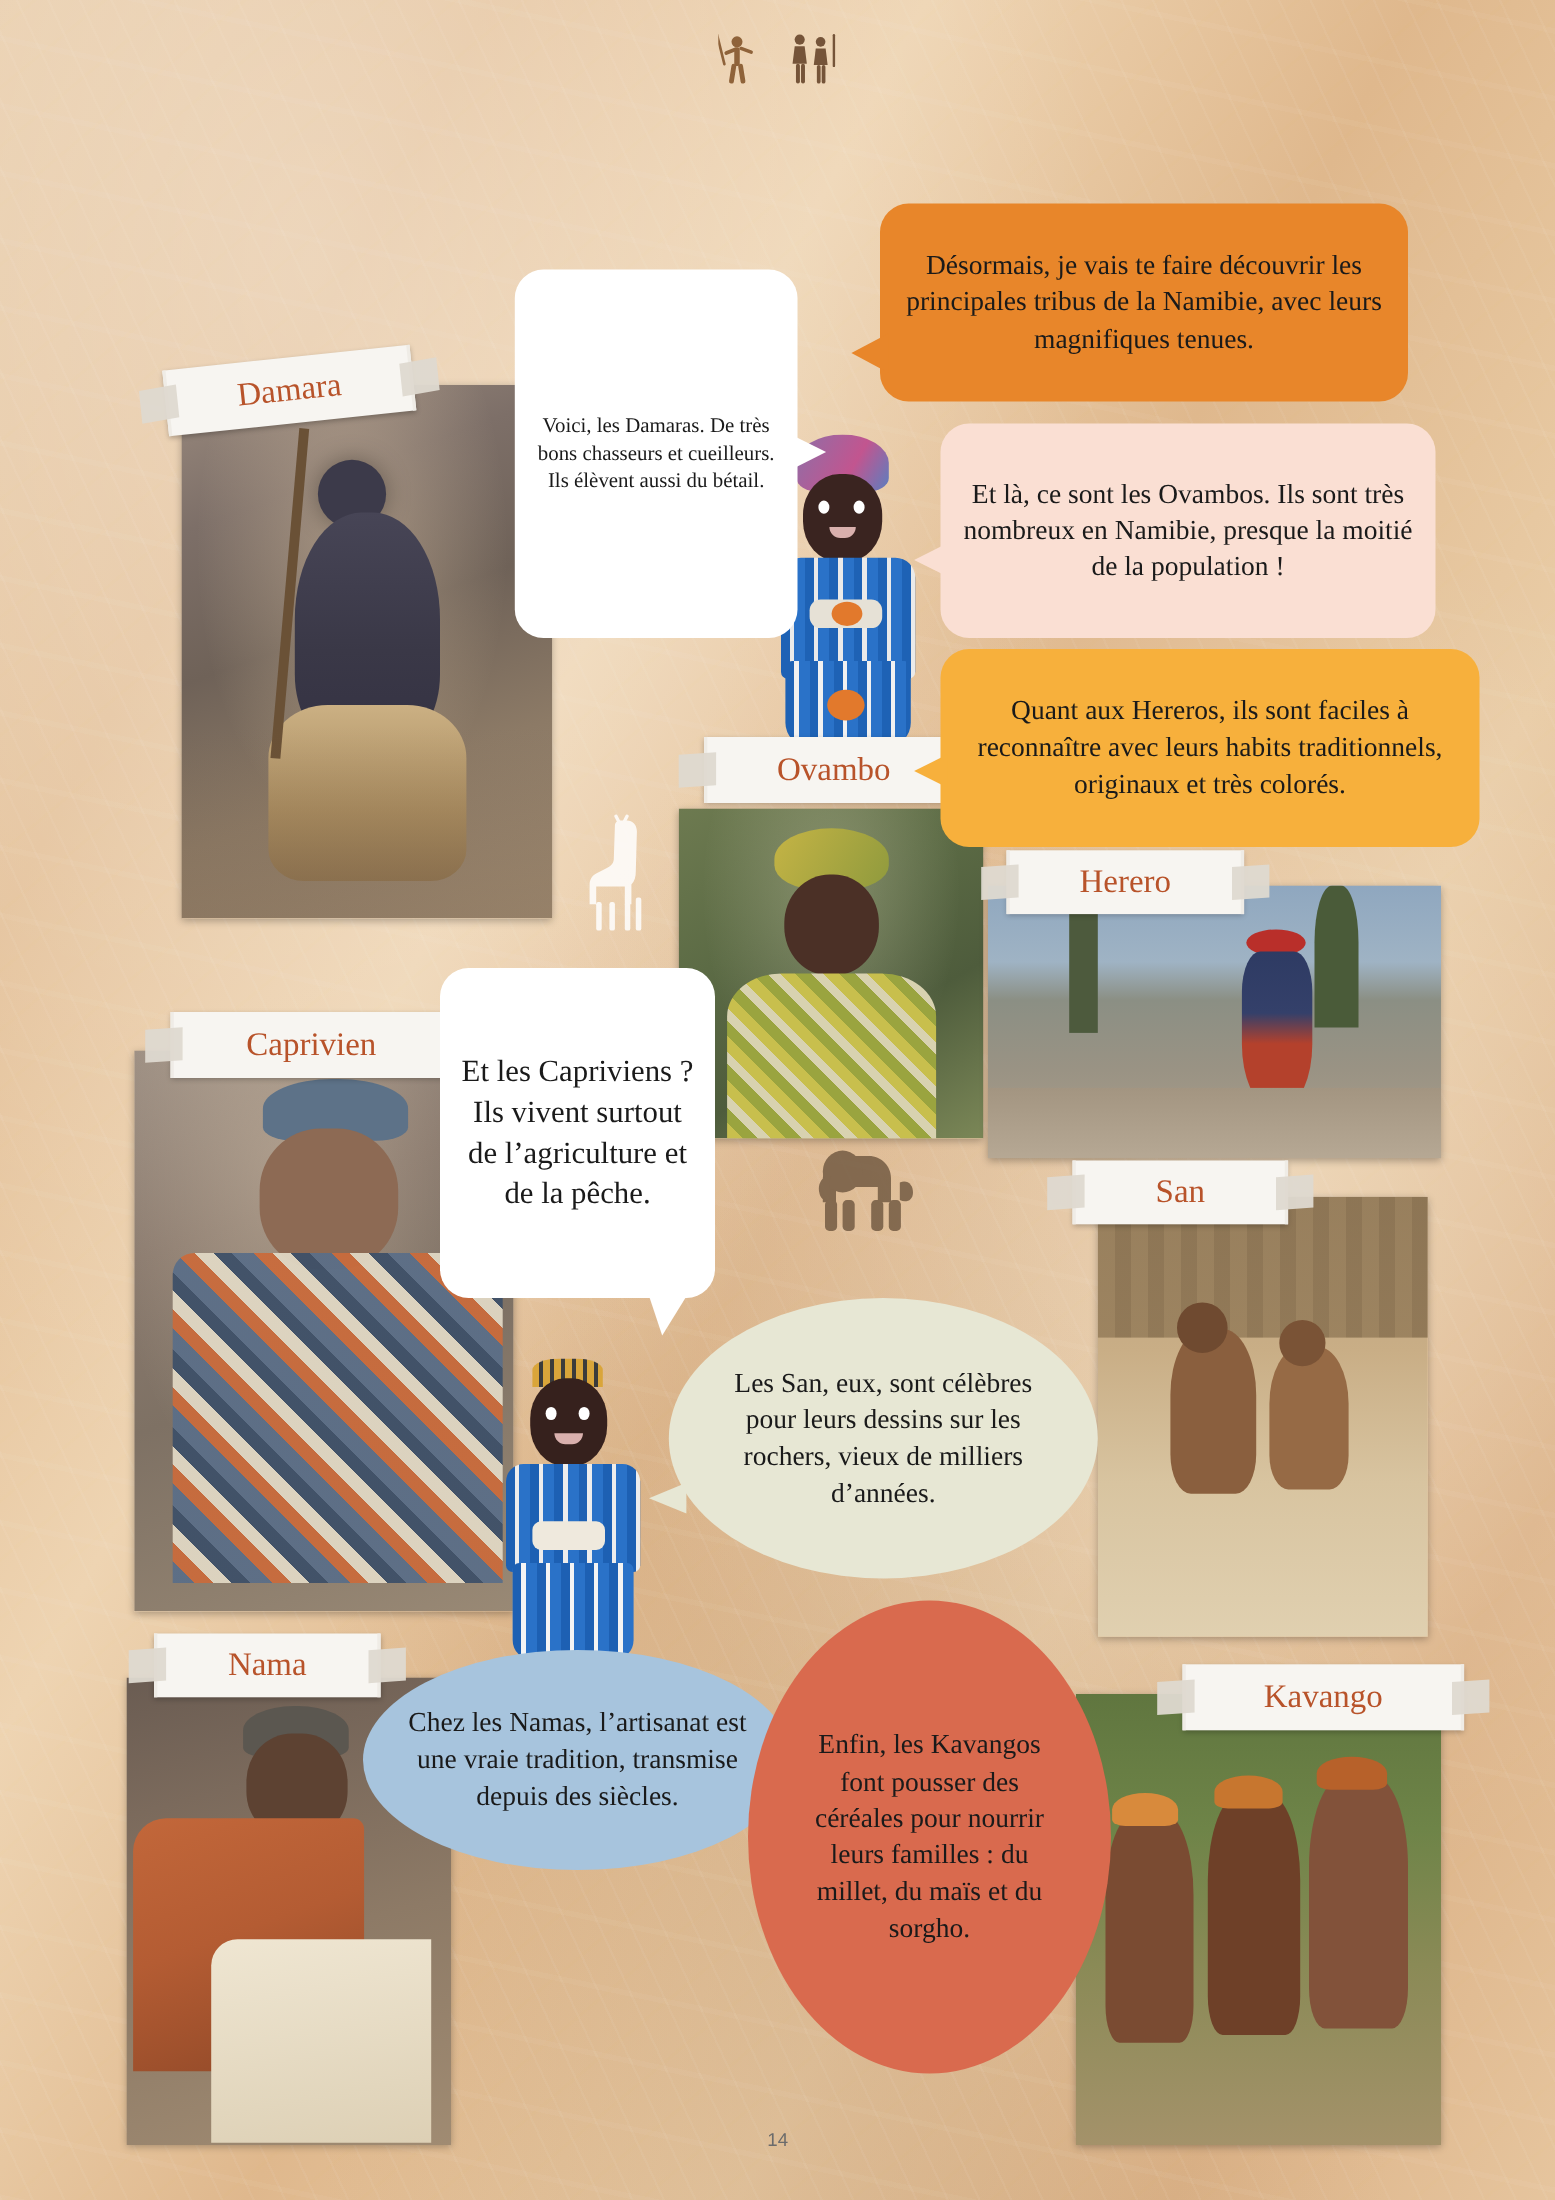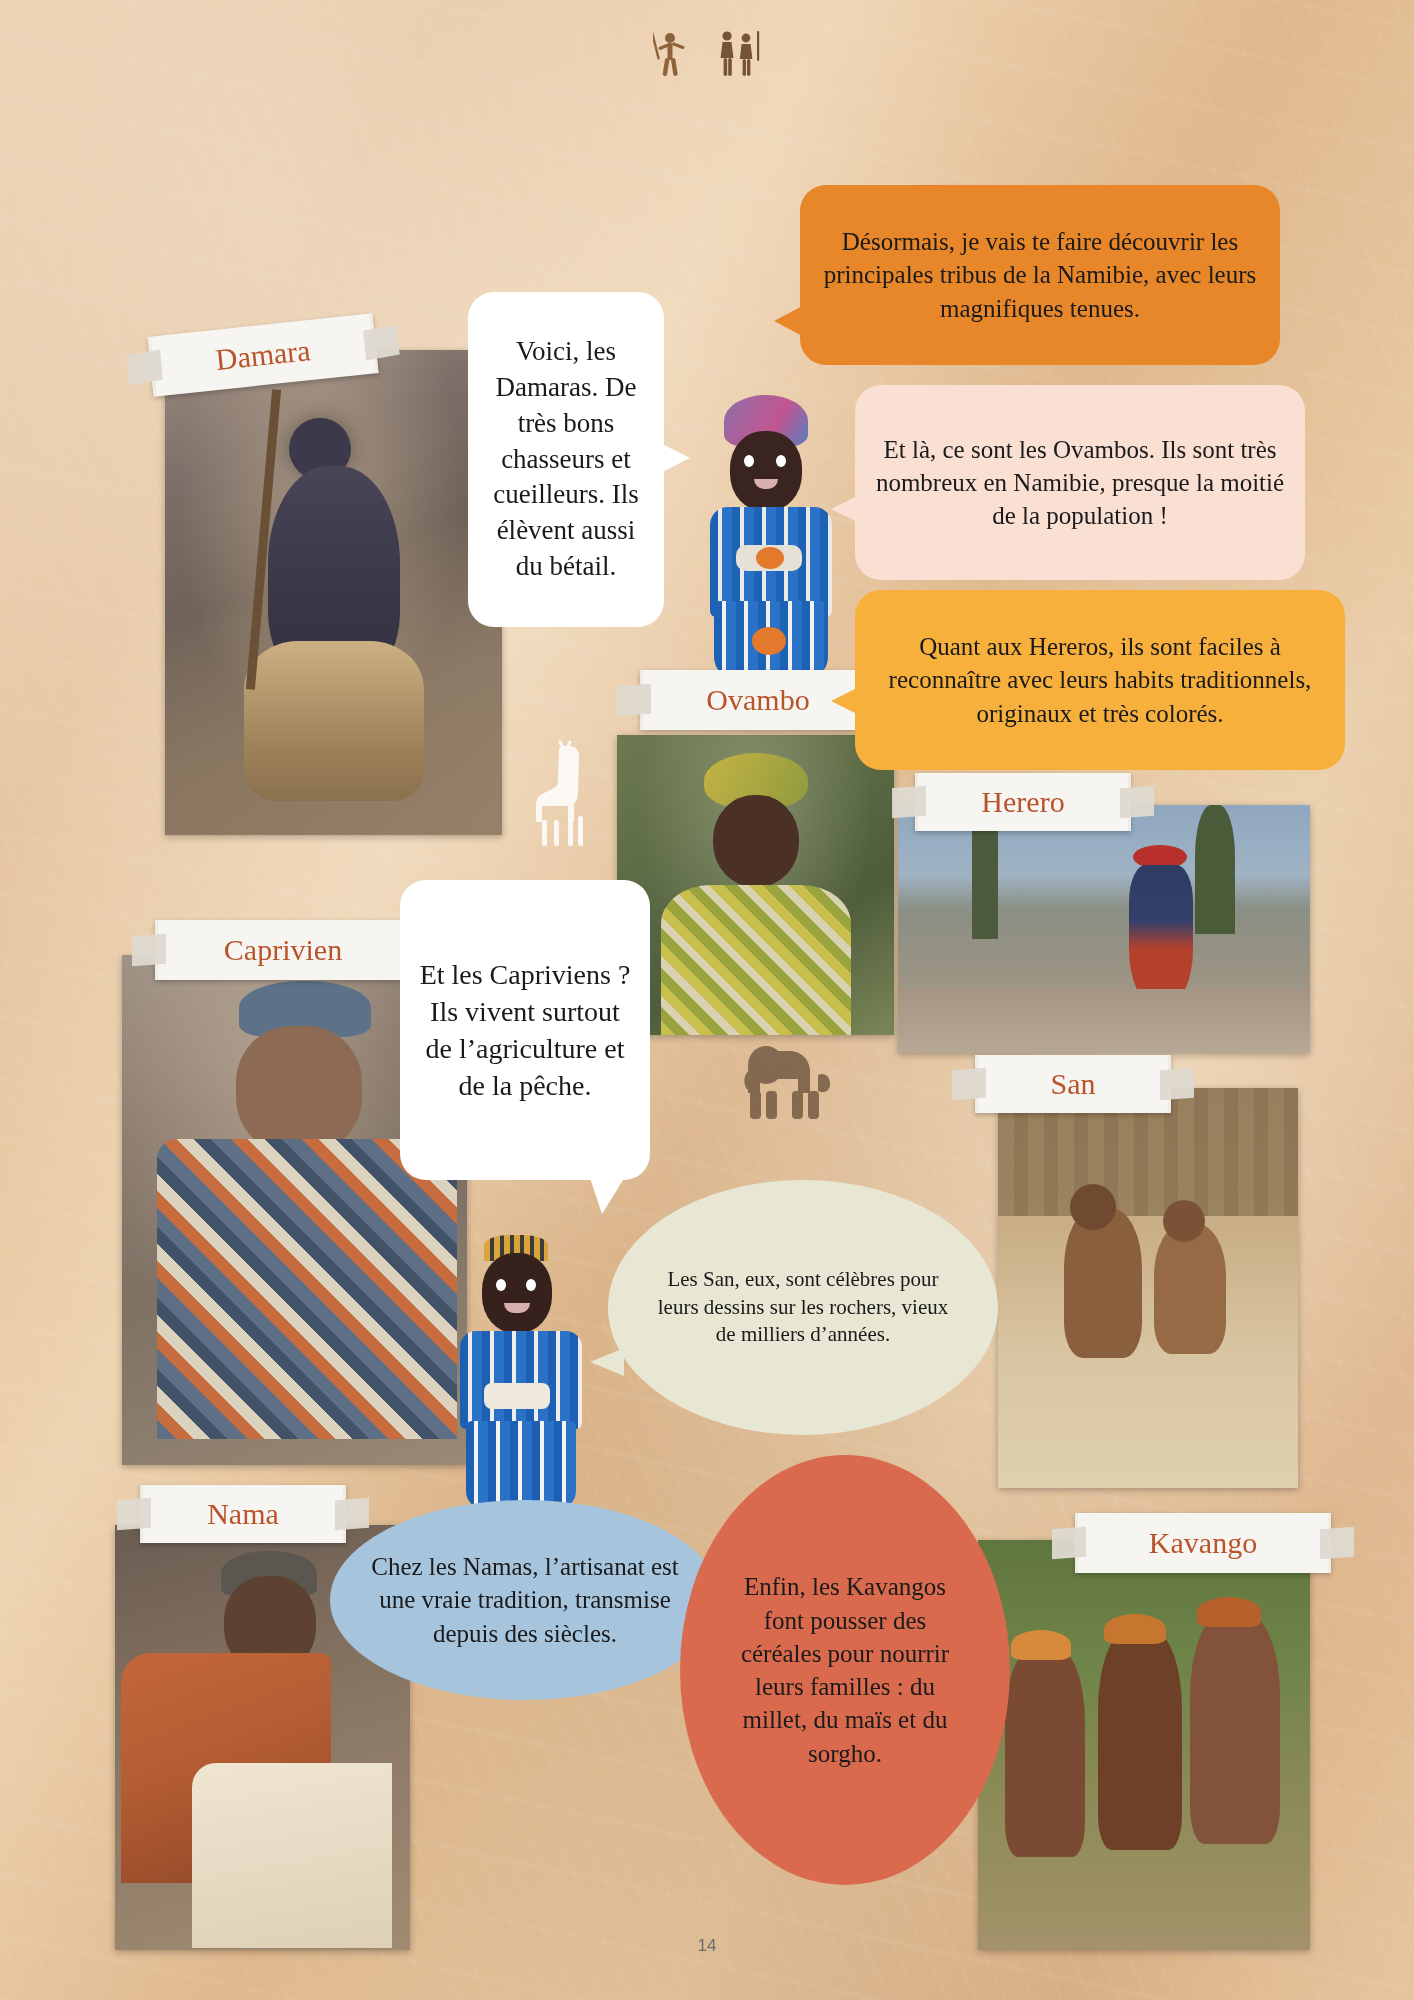--- a/index.html
+++ b/index.html
@@ -286,41 +286,41 @@
 
 <div class="label" style="left:1075px;top:1490px;width:190px;height:48px;margin-top:23px;">
   <span>Kavango</span>
 </div>
 
 <div class="bubble rounded" style="left:800px;top:185px;width:480px;height:180px;background:#e8862a;font-size:25px;">
   <span>Désormais, je vais te faire découvrir les principales tribus de la Namibie, avec leurs magnifiques tenues.</span>
   <span class="tail" style="left:-26px;top:118px;border-top:18px solid transparent;border-bottom:18px solid transparent;border-right:34px solid #e8862a;"></span>
 </div>
 
-<div class="bubble rounded" style="left:468px;top:245px;width:196px;height:335px;background:#ffffff;font-size:27px;margin-top:47px;">
+<div class="bubble rounded" style="left:468px;top:245px;width:257px;height:335px;background:#ffffff;font-size:19px;">
   <span>Voici, les Damaras. De très bons chasseurs et cueilleurs. Ils élèvent aussi du bétail.</span>
   <span class="tail" style="right:-26px;top:150px;border-top:16px solid transparent;border-bottom:16px solid transparent;border-left:32px solid #ffffff;"></span>
 </div>
 
 <div class="bubble rounded" style="left:855px;top:385px;width:450px;height:195px;background:#fadfd3;font-size:25px;">
   <span>Et là, ce sont les Ovambos. Ils sont très nombreux en Namibie, presque la moitié de la population !</span>
   <span class="tail" style="left:-24px;top:108px;border-top:16px solid transparent;border-bottom:16px solid transparent;border-right:32px solid #fadfd3;"></span>
 </div>
 
 <div class="bubble rounded" style="left:855px;top:590px;width:490px;height:180px;background:#f7b03c;font-size:25px;">
   <span>Quant aux Hereros, ils sont faciles à reconnaître avec leurs habits traditionnels, originaux et très colorés.</span>
   <span class="tail" style="left:-24px;top:96px;border-top:15px solid transparent;border-bottom:15px solid transparent;border-right:30px solid #f7b03c;"></span>
 </div>
 
 <div class="bubble rounded" style="left:400px;top:880px;width:250px;height:300px;background:#ffffff;font-size:28px;">
   <span>Et les Capriviens ? Ils vivent surtout de l’agriculture et de la pêche.</span>
   <span class="tail" style="right:22px;bottom:-34px;border-left:14px solid transparent;border-right:26px solid transparent;border-top:42px solid #ffffff;"></span>
 </div>
 
-<div class="bubble ellipse" style="left:608px;top:1180px;width:390px;height:255px;background:#e7e7d4;font-size:21px;padding:30px 42px;">
+<div class="bubble ellipse" style="left:608px;top:1180px;width:390px;height:255px;background:#e7e7d4;font-size:25px;padding:30px 42px;">
   <span>Les San, eux, sont célèbres pour leurs dessins sur les rochers, vieux de milliers d’années.</span>
   <span class="tail" style="left:-18px;top:168px;border-top:14px solid transparent;border-bottom:14px solid transparent;border-right:34px solid #e7e7d4;"></span>
 </div>
 
 <div class="bubble ellipse" style="left:330px;top:1500px;width:390px;height:200px;background:#a7c4dd;font-size:25px;padding:20px 40px;">
   <span>Chez les Namas, l’artisanat est une vraie tradition, transmise depuis des siècles.</span>
 </div>
 
 <div class="bubble ellipse" style="left:680px;top:1455px;width:330px;height:430px;background:#d96a4e;font-size:25px;padding:40px 44px;">
   <span>Enfin, les Kavangos font pousser des céréales pour nourrir leurs familles : du millet, du maïs et du sorgho.</span>

